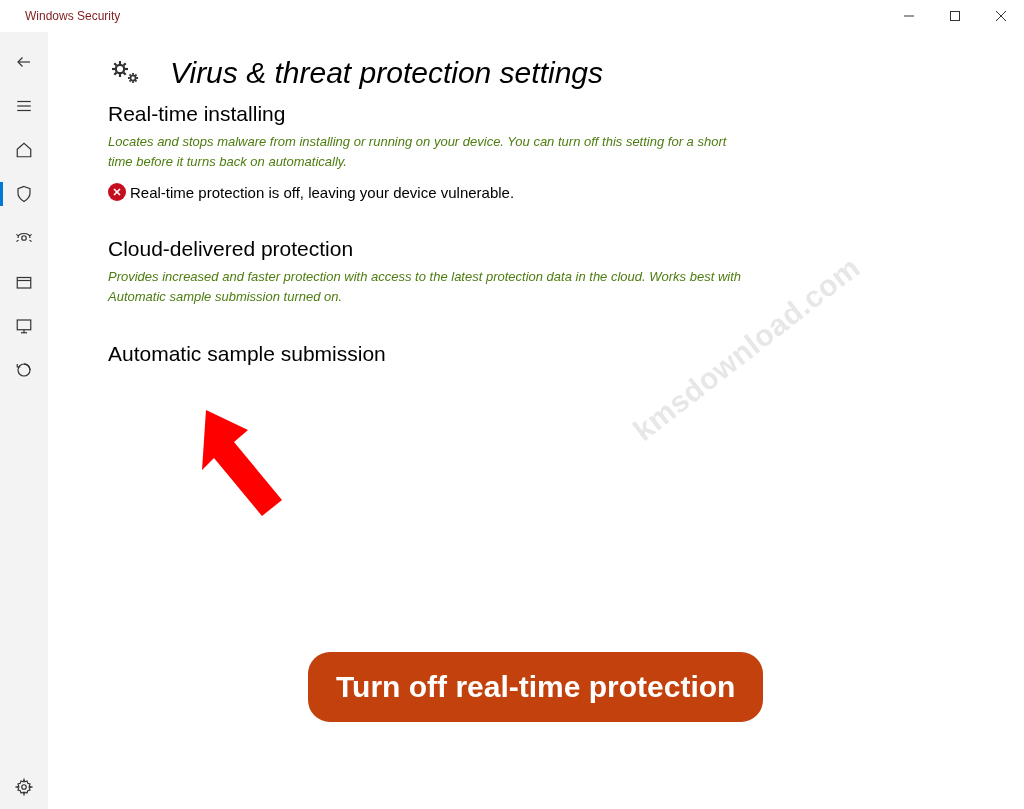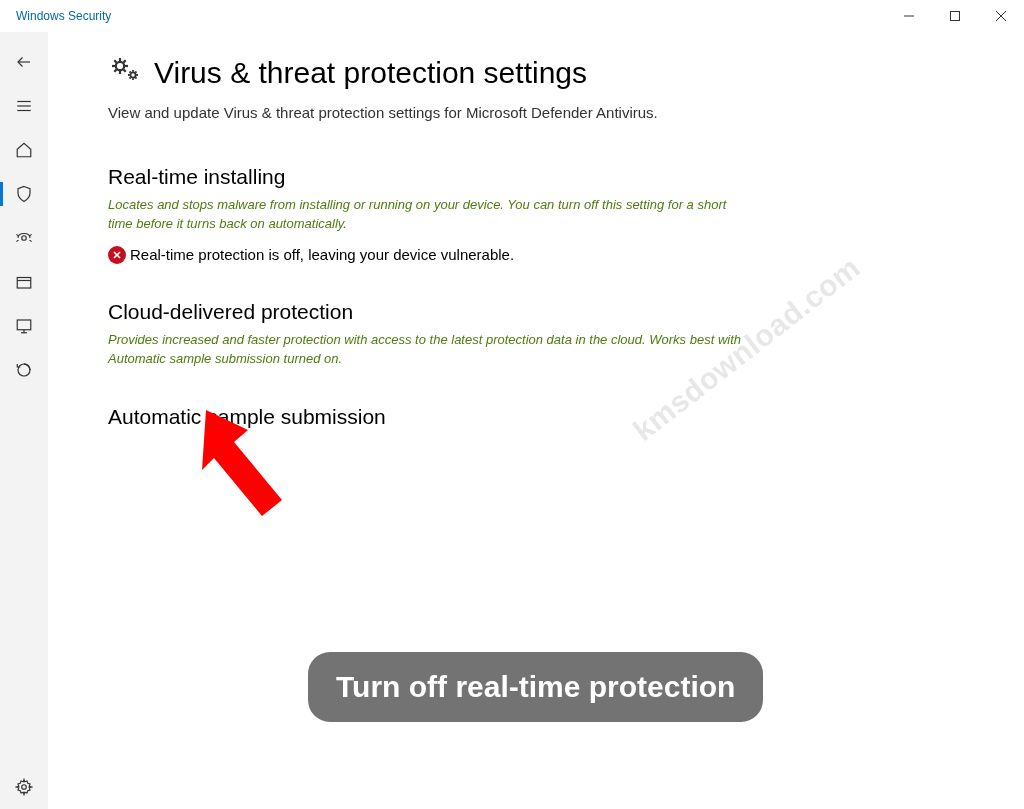--- a/index.html
+++ b/index.html
@@ -1,46 +1,46 @@
 <!DOCTYPE html>
 <html><head>
 <meta charset="utf-8">
 <style>
   * { box-sizing: border-box; margin: 0; padding: 0; }
   html, body { width: 1024px; height: 809px; font-family: "Segoe UI", sans-serif; background: #fff; color: #000; overflow: hidden; }
-  .titlebar { display: flex; align-items: center; height: 32px; padding: 0 0 0 16px; font-size: 12px; color: #0369a1; }
+  .titlebar { display: flex; align-items: center; height: 32px; padding: 0 0 0 25px; font-size: 12px; color: #7f1d1d; }
   .titlebar .title { flex: 1; }
   .titlebar .winbtn { width: 46px; height: 32px; display: flex; align-items: center; justify-content: center; color: #333; }
   .titlebar .winbtn svg { width: 10px; height: 10px; }
   .app { display: flex; height: calc(809px - 32px); }
   .sidebar { width: 48px; background: #f3f3f3; display: flex; flex-direction: column; align-items: center; padding-top: 8px; position: relative; }
   .sidebar .navitem { width: 48px; height: 44px; display: flex; align-items: center; justify-content: center; color: #333; position: relative; }
   .sidebar .navitem.active::before { content:""; position:absolute; left:0; top:10px; bottom:10px; width:3px; background:#0078D4; }
   .sidebar .spacer { flex: 1; }
   .main { flex: 1; padding: 24px 40px 24px 60px; position: relative; }
-  .page-header { display: flex; align-items: flex-start; gap: 12px; margin-bottom: 12px; }
+  .page-header { display: flex; align-items: center; gap: 28px; margin-bottom: 12px; font-style: italic; }
   .page-header h1 { font-size: 30px; font-weight: 400; }
   .page-header .gear-icon { display:flex; align-items:center; }
   .subtitle { font-size: 15px; color: #333; max-width: 600px; line-height: 1.5; margin-bottom: 40px; }
   .section { margin-bottom: 36px; max-width: 640px; }
   .section h2 { font-size: 21px; font-weight: 400; margin-bottom: 6px; }
   .section .desc { font-size: 13px; color: #4d7c0f; line-height: 1.5; margin-bottom: 12px; font-style: italic; }
   .warning-row { display: flex; align-items: center; gap: 4px; margin-bottom: 16px; font-size: 15px; }
   .warning-icon { width: 18px; height: 18px; border-radius: 50%; background: #C50F1F; display: flex; align-items: center; justify-content: center; flex-shrink:0; }
   .warning-icon svg { width: 10px; height: 10px; }
   .toggle-row { display: flex; align-items: center; gap: 14px; }
   .toggle { width: 44px; height: 20px; border-radius: 10px; position: relative; }
   .toggle.off { border: 1.5px solid #555; background: #fff; }
   .toggle.off .knob { width: 12px; height: 12px; border-radius: 50%; background: #000; position: absolute; left: 2px; top: 50%; transform: translateY(-50%); }
   .toggle.on { background: #0078D4; }
   .toggle.on .knob { width: 12px; height: 12px; border-radius: 50%; background: #fff; position: absolute; right: 3px; top: 50%; transform: translateY(-50%); }
   .toggle-label { font-size: 15px; }
   .arrow-annotation { position: absolute; left: 152px; top: 372px; pointer-events: none; }
   .watermark { position: absolute; left: 560px; top: 300px; transform: rotate(-38deg); font-size: 30px; font-weight: 600; color: rgba(120,120,120,0.18); letter-spacing: 0.5px; pointer-events: none; }
-  .caption-box { position: absolute; left: 260px; top: 620px; background: #737373; color: #fff; font-size: 30px; font-weight: 700; padding: 18px 28px; border-radius: 22px; }
+  .caption-box { position: absolute; left: 260px; top: 620px; background: #c2410c; color: #fff; font-size: 30px; font-weight: 700; padding: 18px 28px; border-radius: 22px; }
 </style>
 </head>
 <body>
 
 <div class="titlebar">
   <span class="title">Windows Security</span>
   <div class="winbtn">
     <svg viewBox="0 0 10 10">
         <line x1="0" y1="5" x2="10" y2="5" stroke="#333" stroke-width="1"></line>
       </svg>
@@ -149,21 +149,20 @@
               <line x1="1.5" y1="1.5" x2="2.7" y2="2.7"></line>
                 <line x1="7.3" y1="7.3" x2="8.5" y2="8.5"></line>
               <line x1="8.5" y1="1.5" x2="7.3" y2="2.7"></line>
                 <line x1="2.7" y1="7.3" x2="1.5" y2="8.5"></line>
             </g>
           </g>
         </svg>
       </span>
       <h1>Virus &amp; threat protection settings</h1>
     </div>
-    <p class="subtitle">View and update Virus &amp; threat protection settings for Microsoft Defender Antivirus.</p>
 
     <div class="section">
       <h2>Real-time installing</h2>
       <p class="desc">Locates and stops malware from installing or running on your device. You can turn off this setting for a short time before it turns back on automatically.</p>
       <div class="warning-row">
         <span class="warning-icon">
           <svg viewBox="0 0 10 10">
               <line x1="2" y1="2" x2="8" y2="8" stroke="#fff" stroke-width="1.6"></line>
               <line x1="8" y1="2" x2="2" y2="8" stroke="#fff" stroke-width="1.6"></line>
             </svg>

